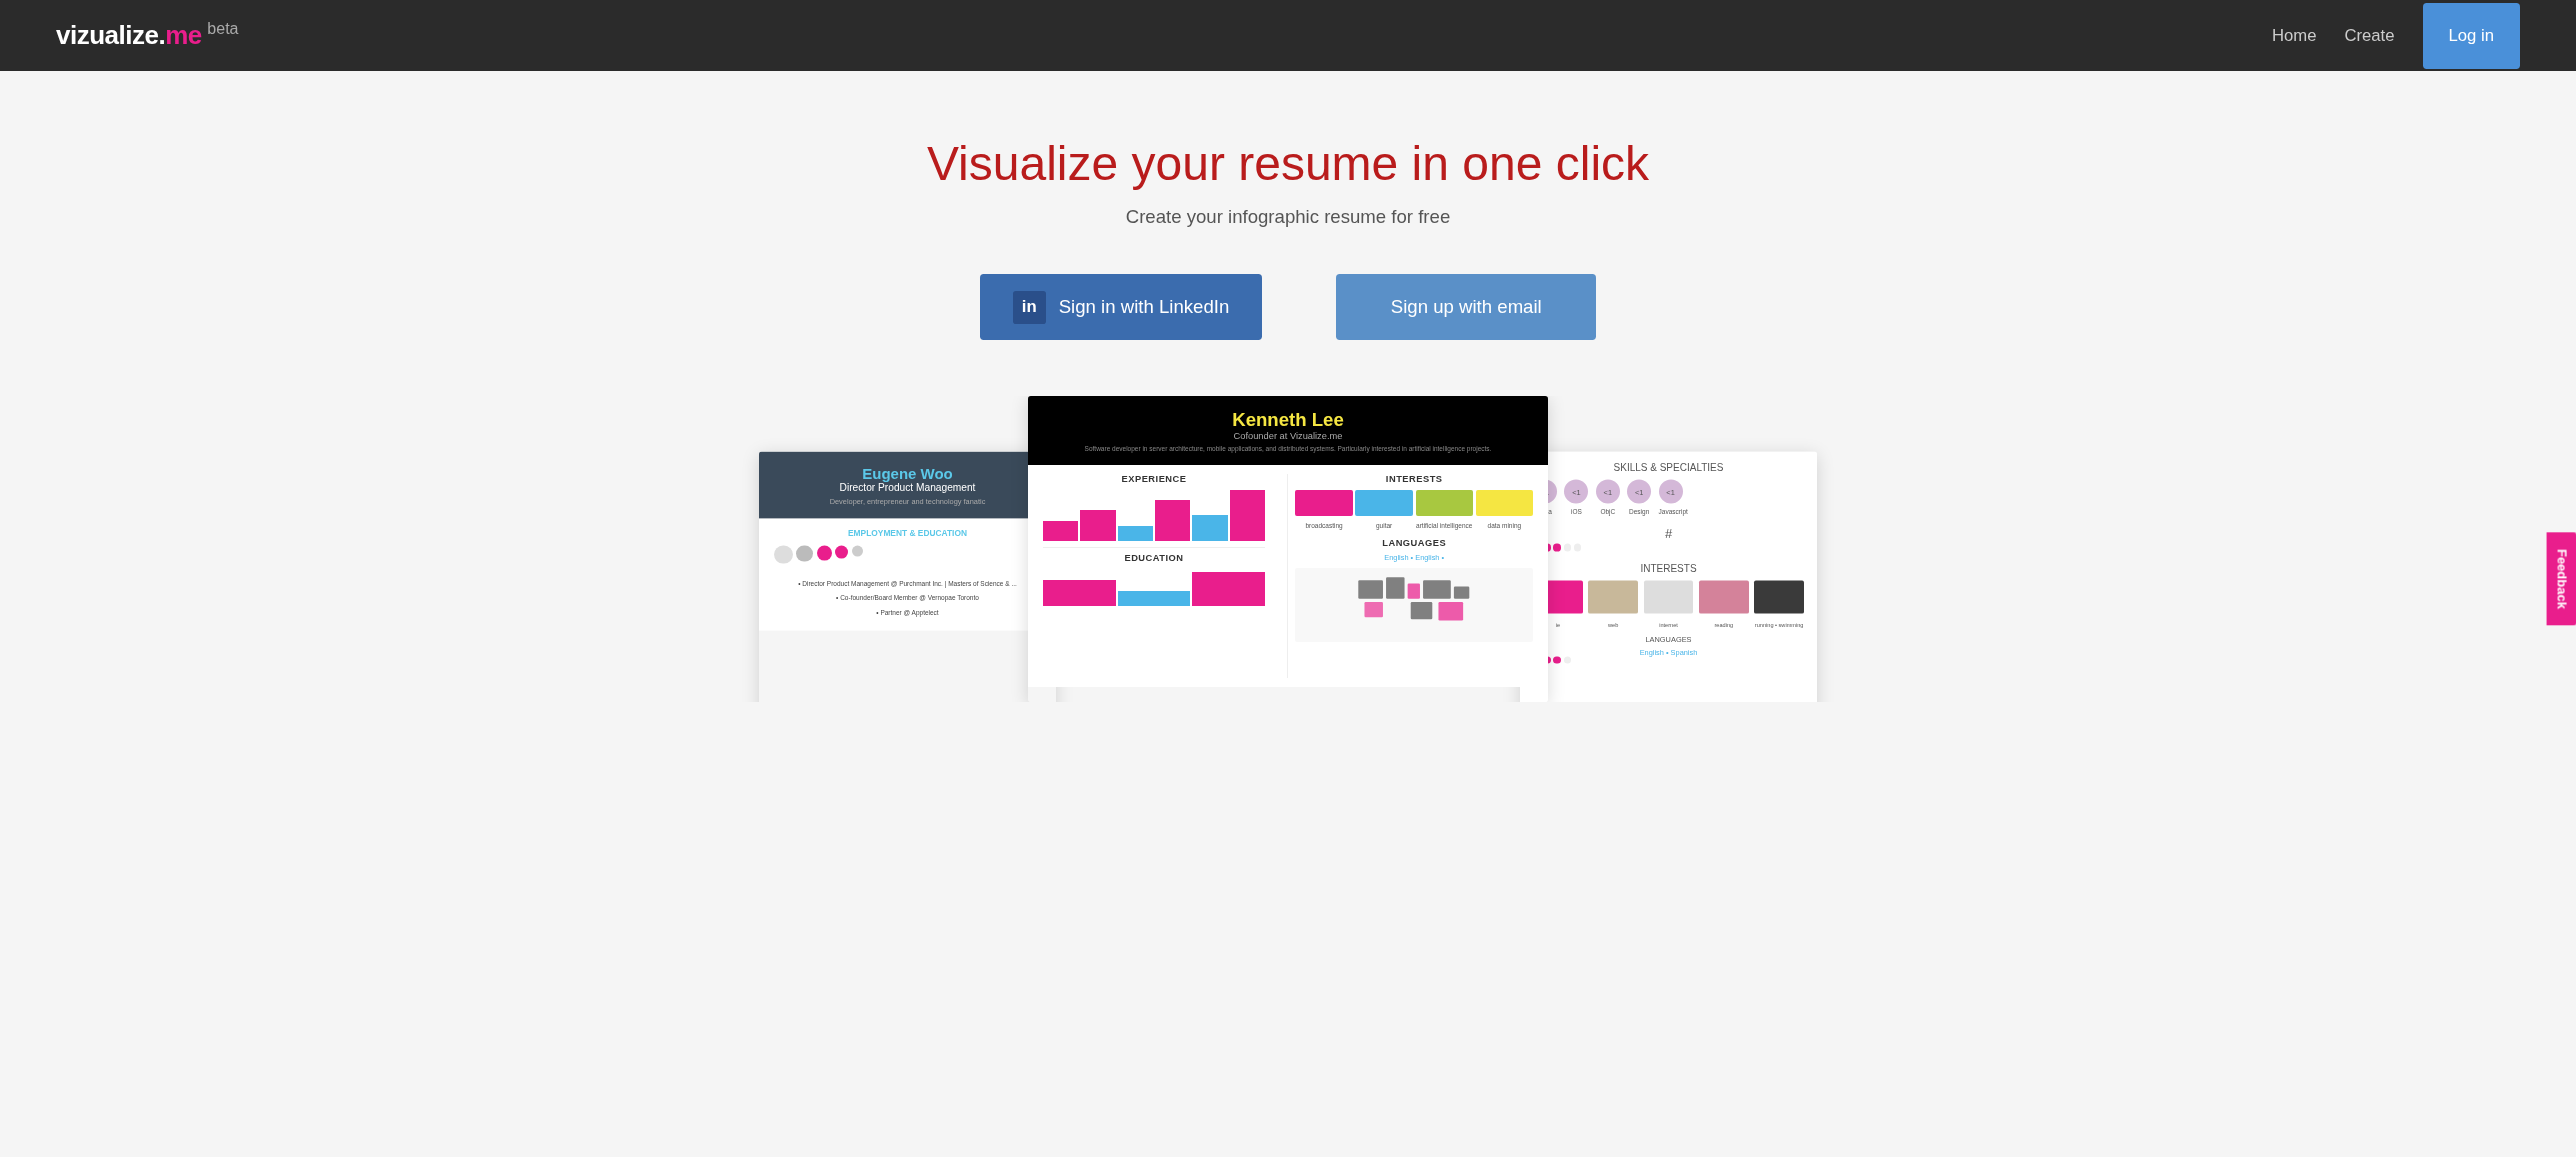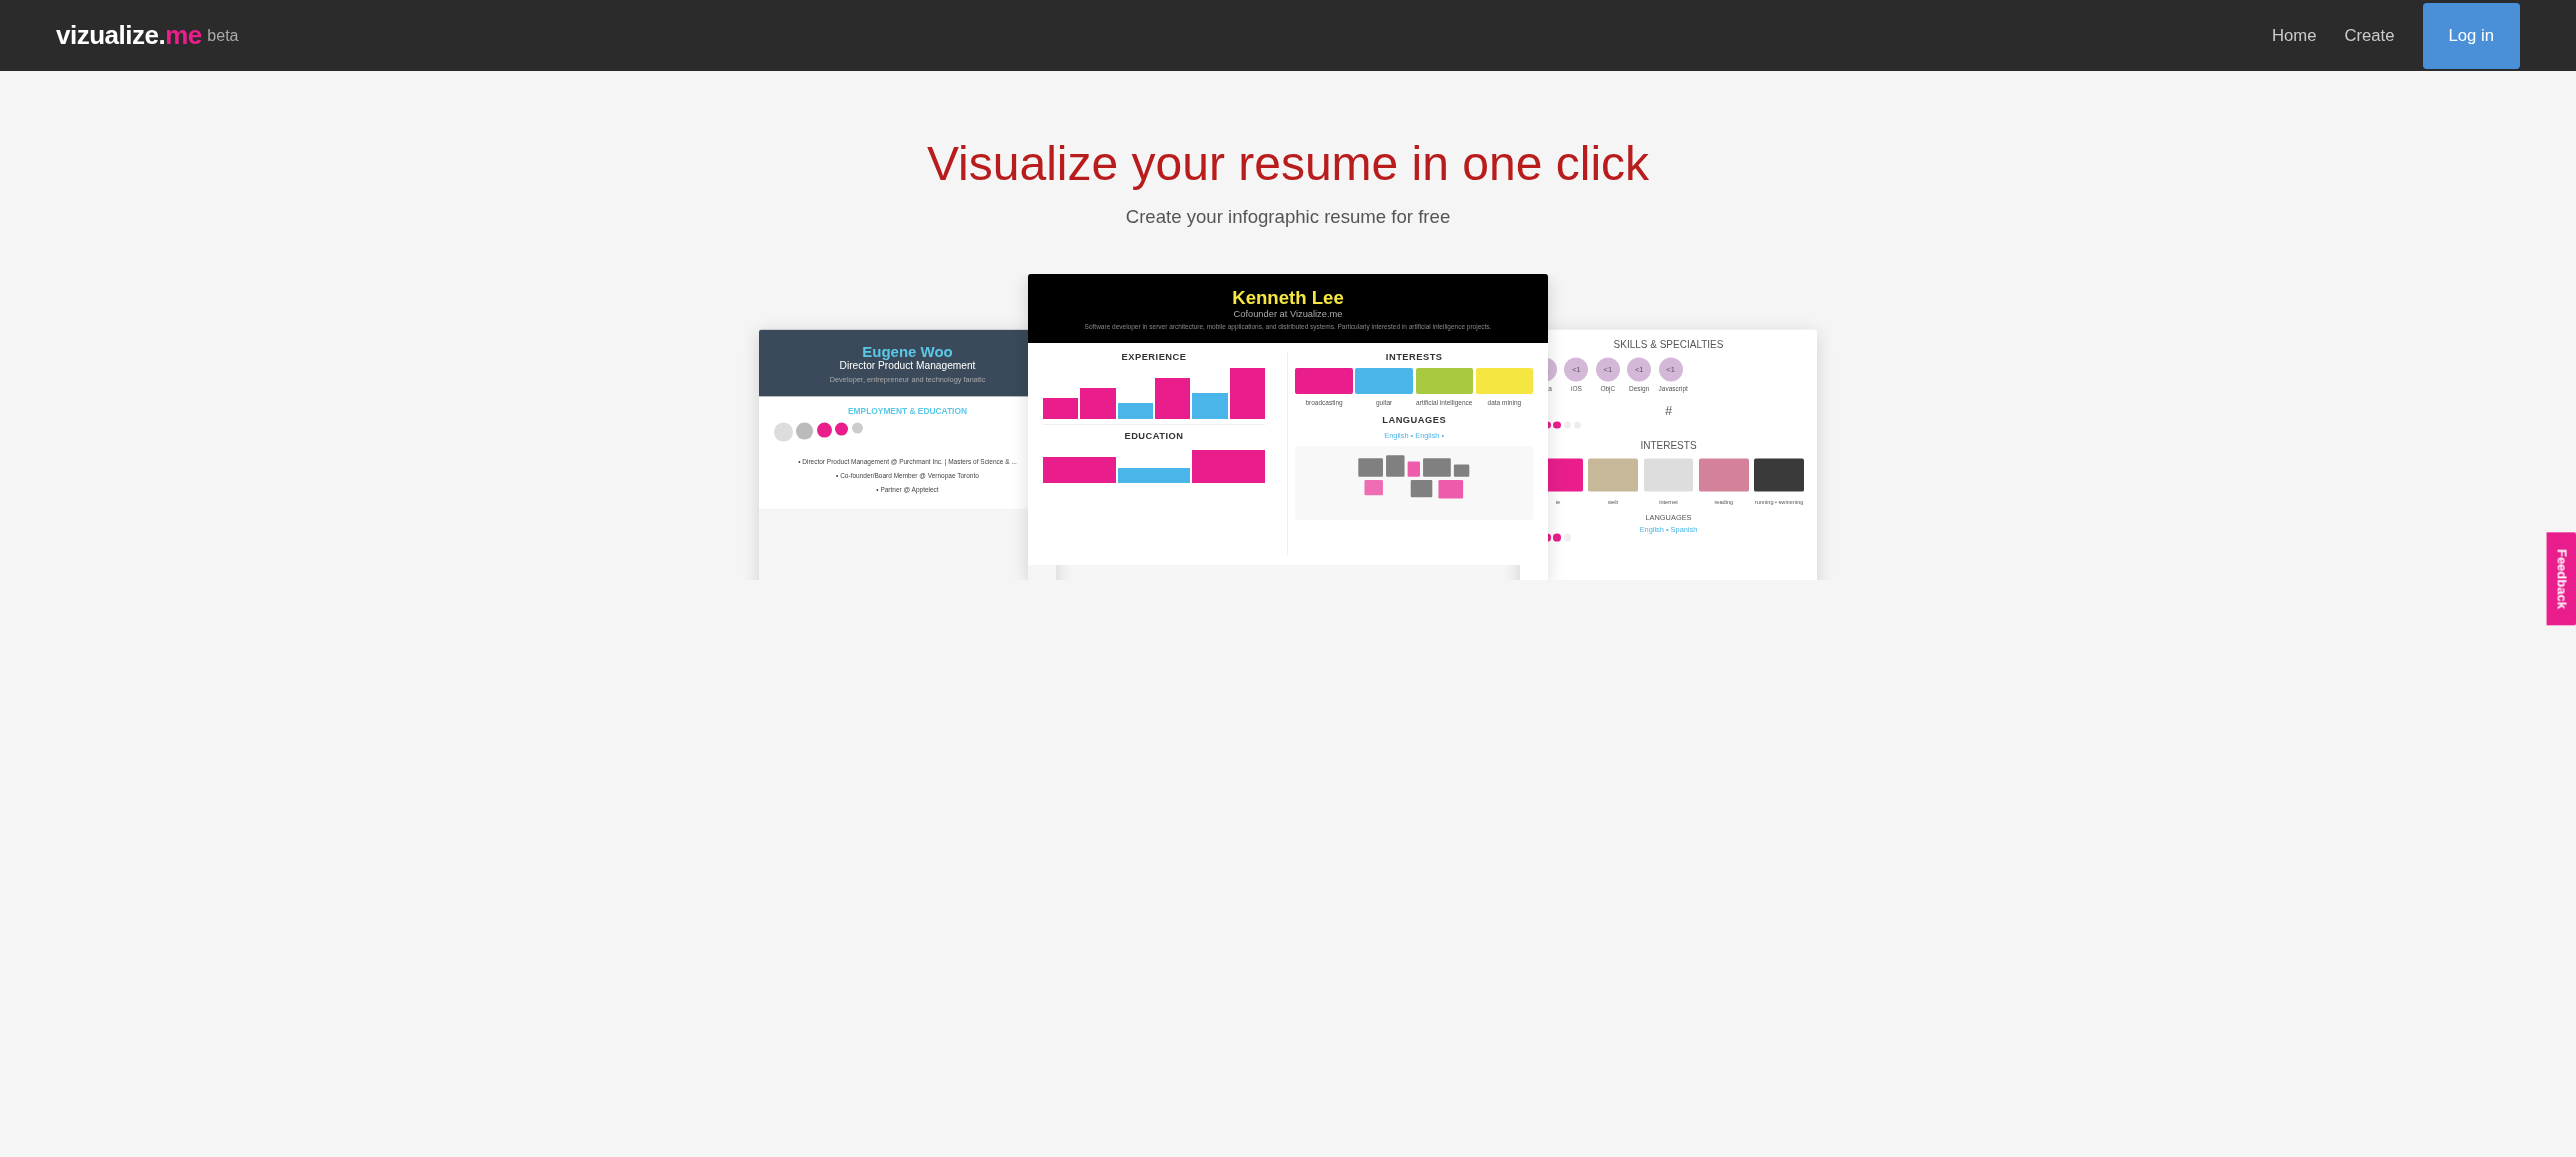--- a/index.html
+++ b/index.html
@@ -9,21 +9,21 @@
     nav {
       background: #2b2b2b;
       height: 71px;
       display: flex;
       align-items: center;
       justify-content: space-between;
       padding: 0 56px;
     }
     .logo {
       display: flex;
-      align-items: center;
+      align-items: flex-start;
       gap: 0;
     }
     .logo-text {
       font-size: 26px;
       font-weight: 700;
       color: #ffffff;
       letter-spacing: -0.5px;
     }
     .logo-dot-me {
       color: #e91e8c;
@@ -342,20 +342,29 @@
   <div class="nav-links">
     <a class="nav-link">Home</a>
     <a class="nav-link">Create</a>
     <button class="nav-login-btn">Log in</button>
   </div>
 </nav>
 
 <section class="hero">
   <h1 class="hero-title">Visualize your resume in one click</h1>
   <p class="hero-subtitle">Create your infographic resume for free</p>
+  <div class="hero-buttons">
+    <button class="btn-linkedin">
+      <div class="linkedin-icon-box">
+        <span>in</span>
+      </div>
+      <span>Sign in with LinkedIn</span>
+    </button>
+    <button class="btn-email">Sign up with email</button>
+  </div>
 
   <div class="screenshots">
 
     <div class="resume-card left">
       <div class="card-left-header">
         <div class="name">Eugene Woo</div>
         <div class="title">Director Product Management</div>
         <div class="desc">Developer, entrepreneur and technology fanatic</div>
       </div>
       <div class="card-left-body">

